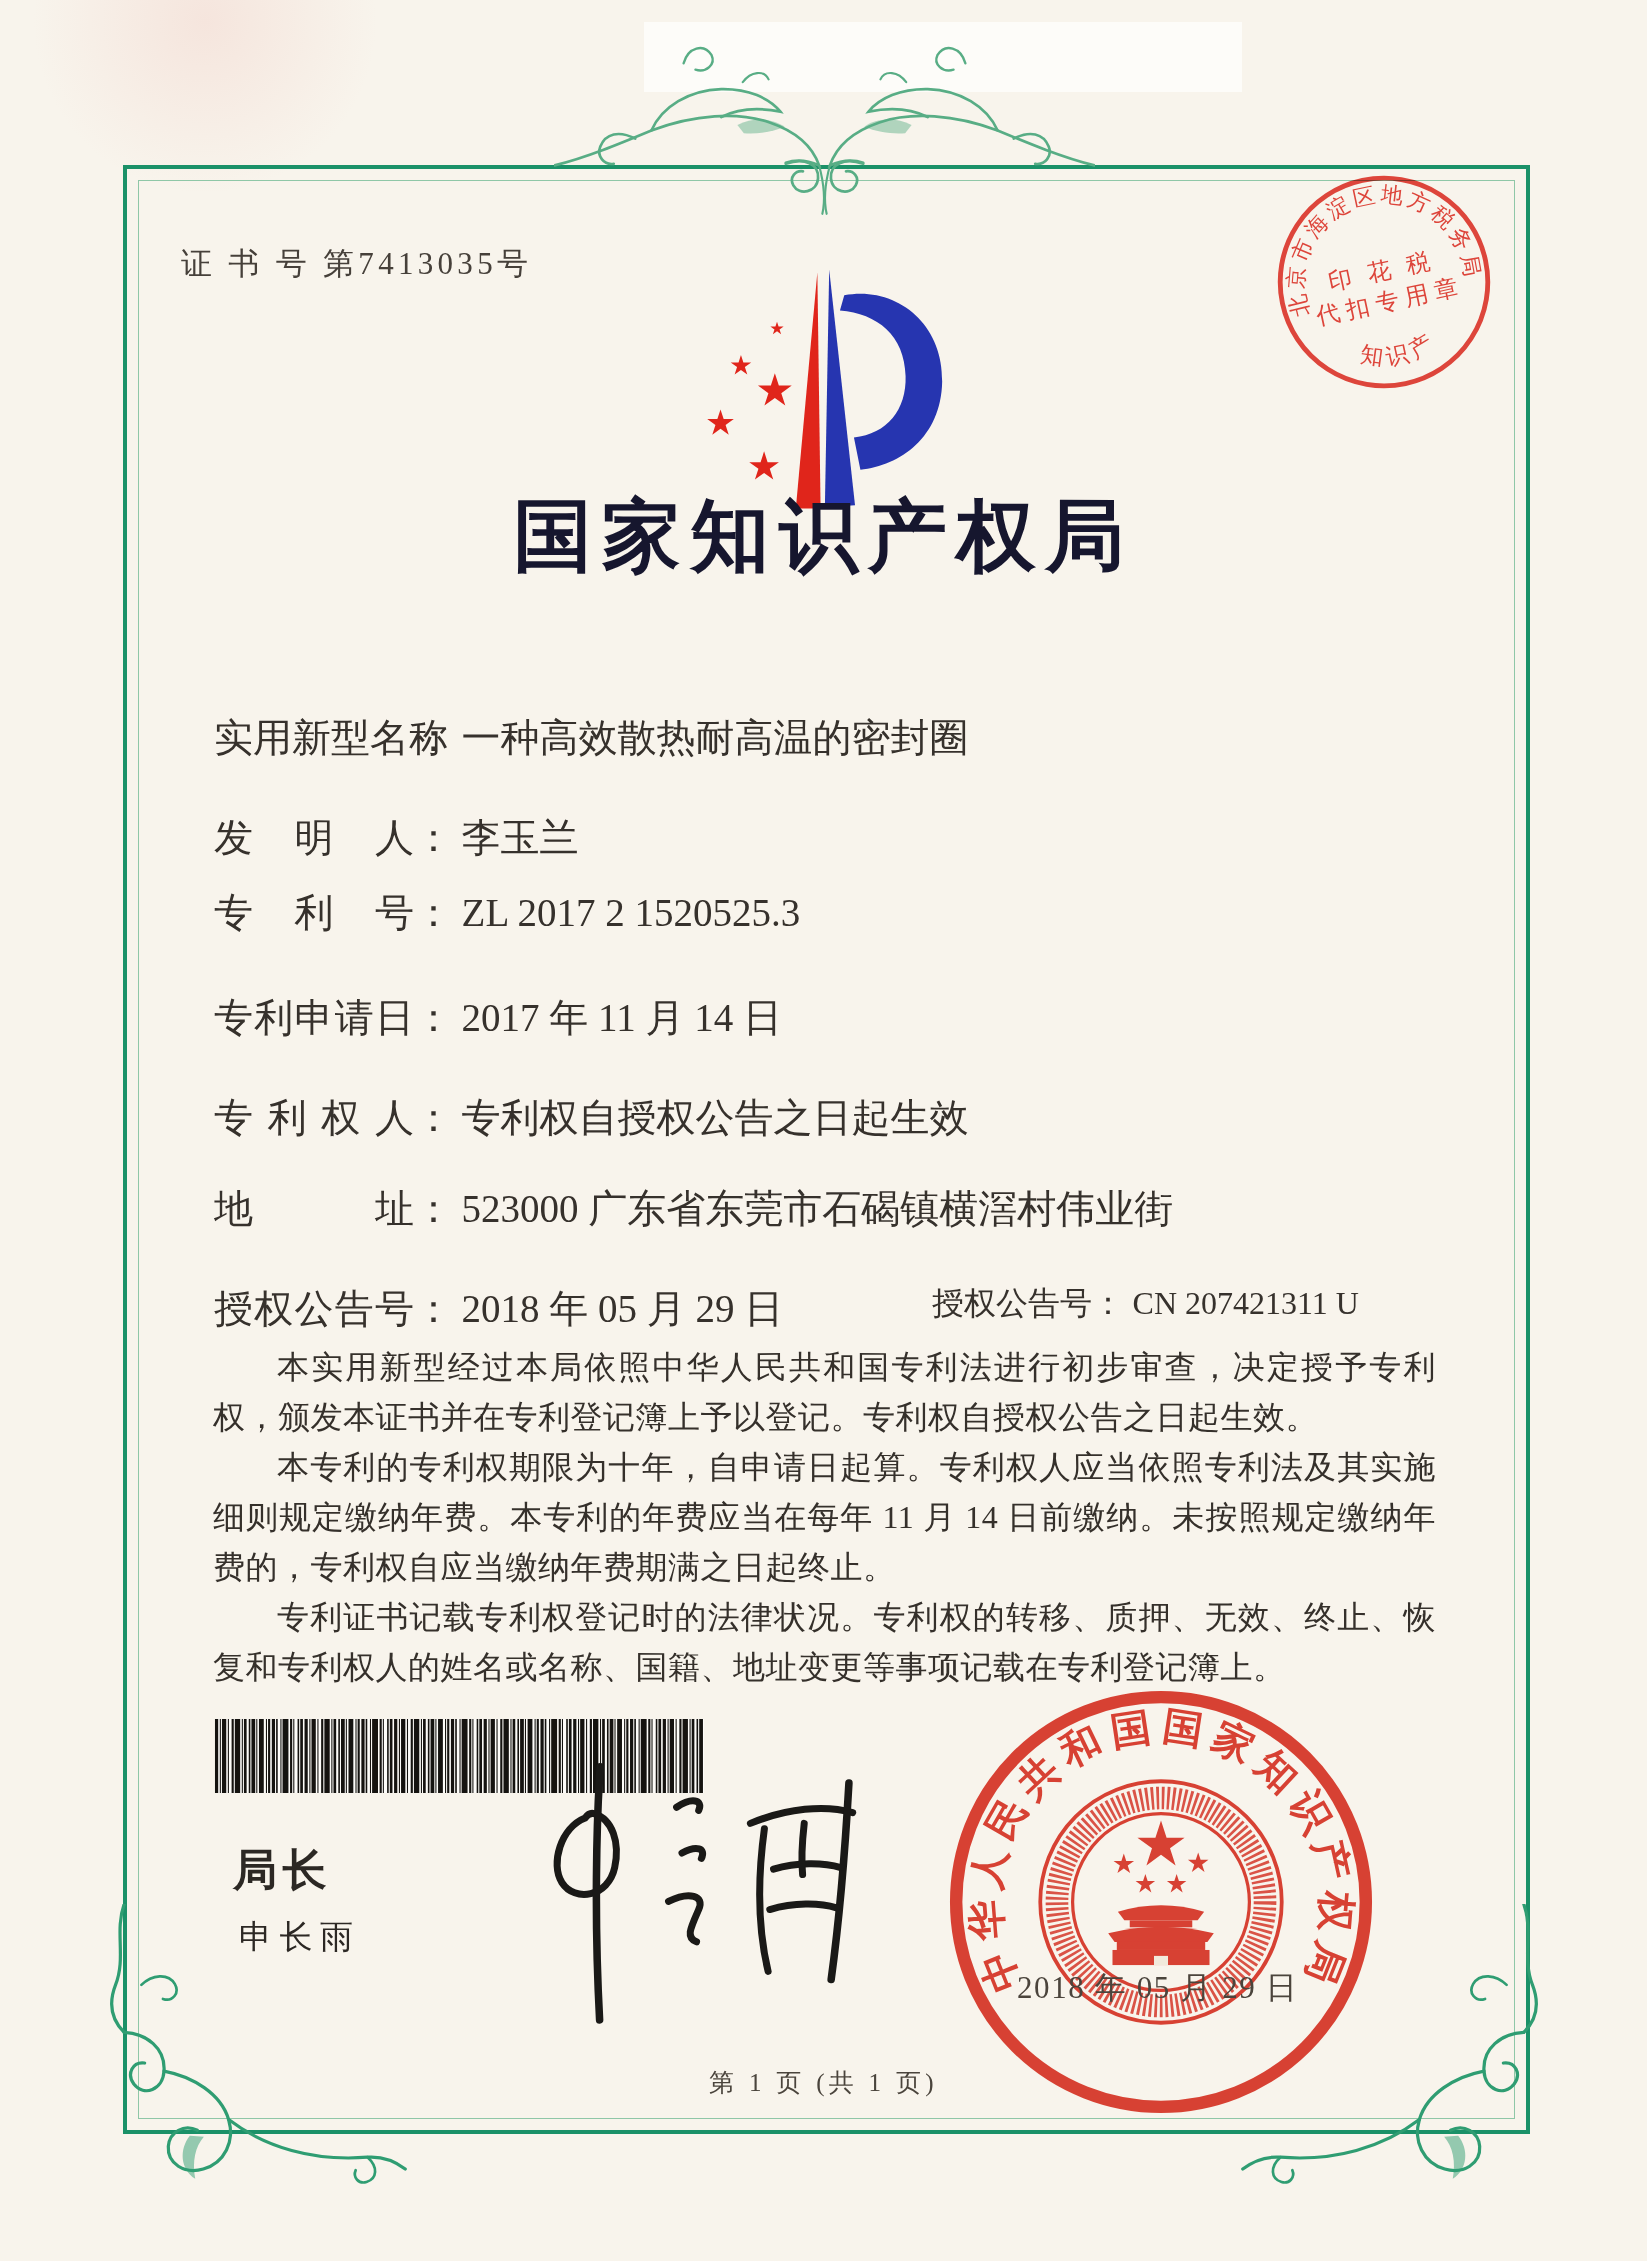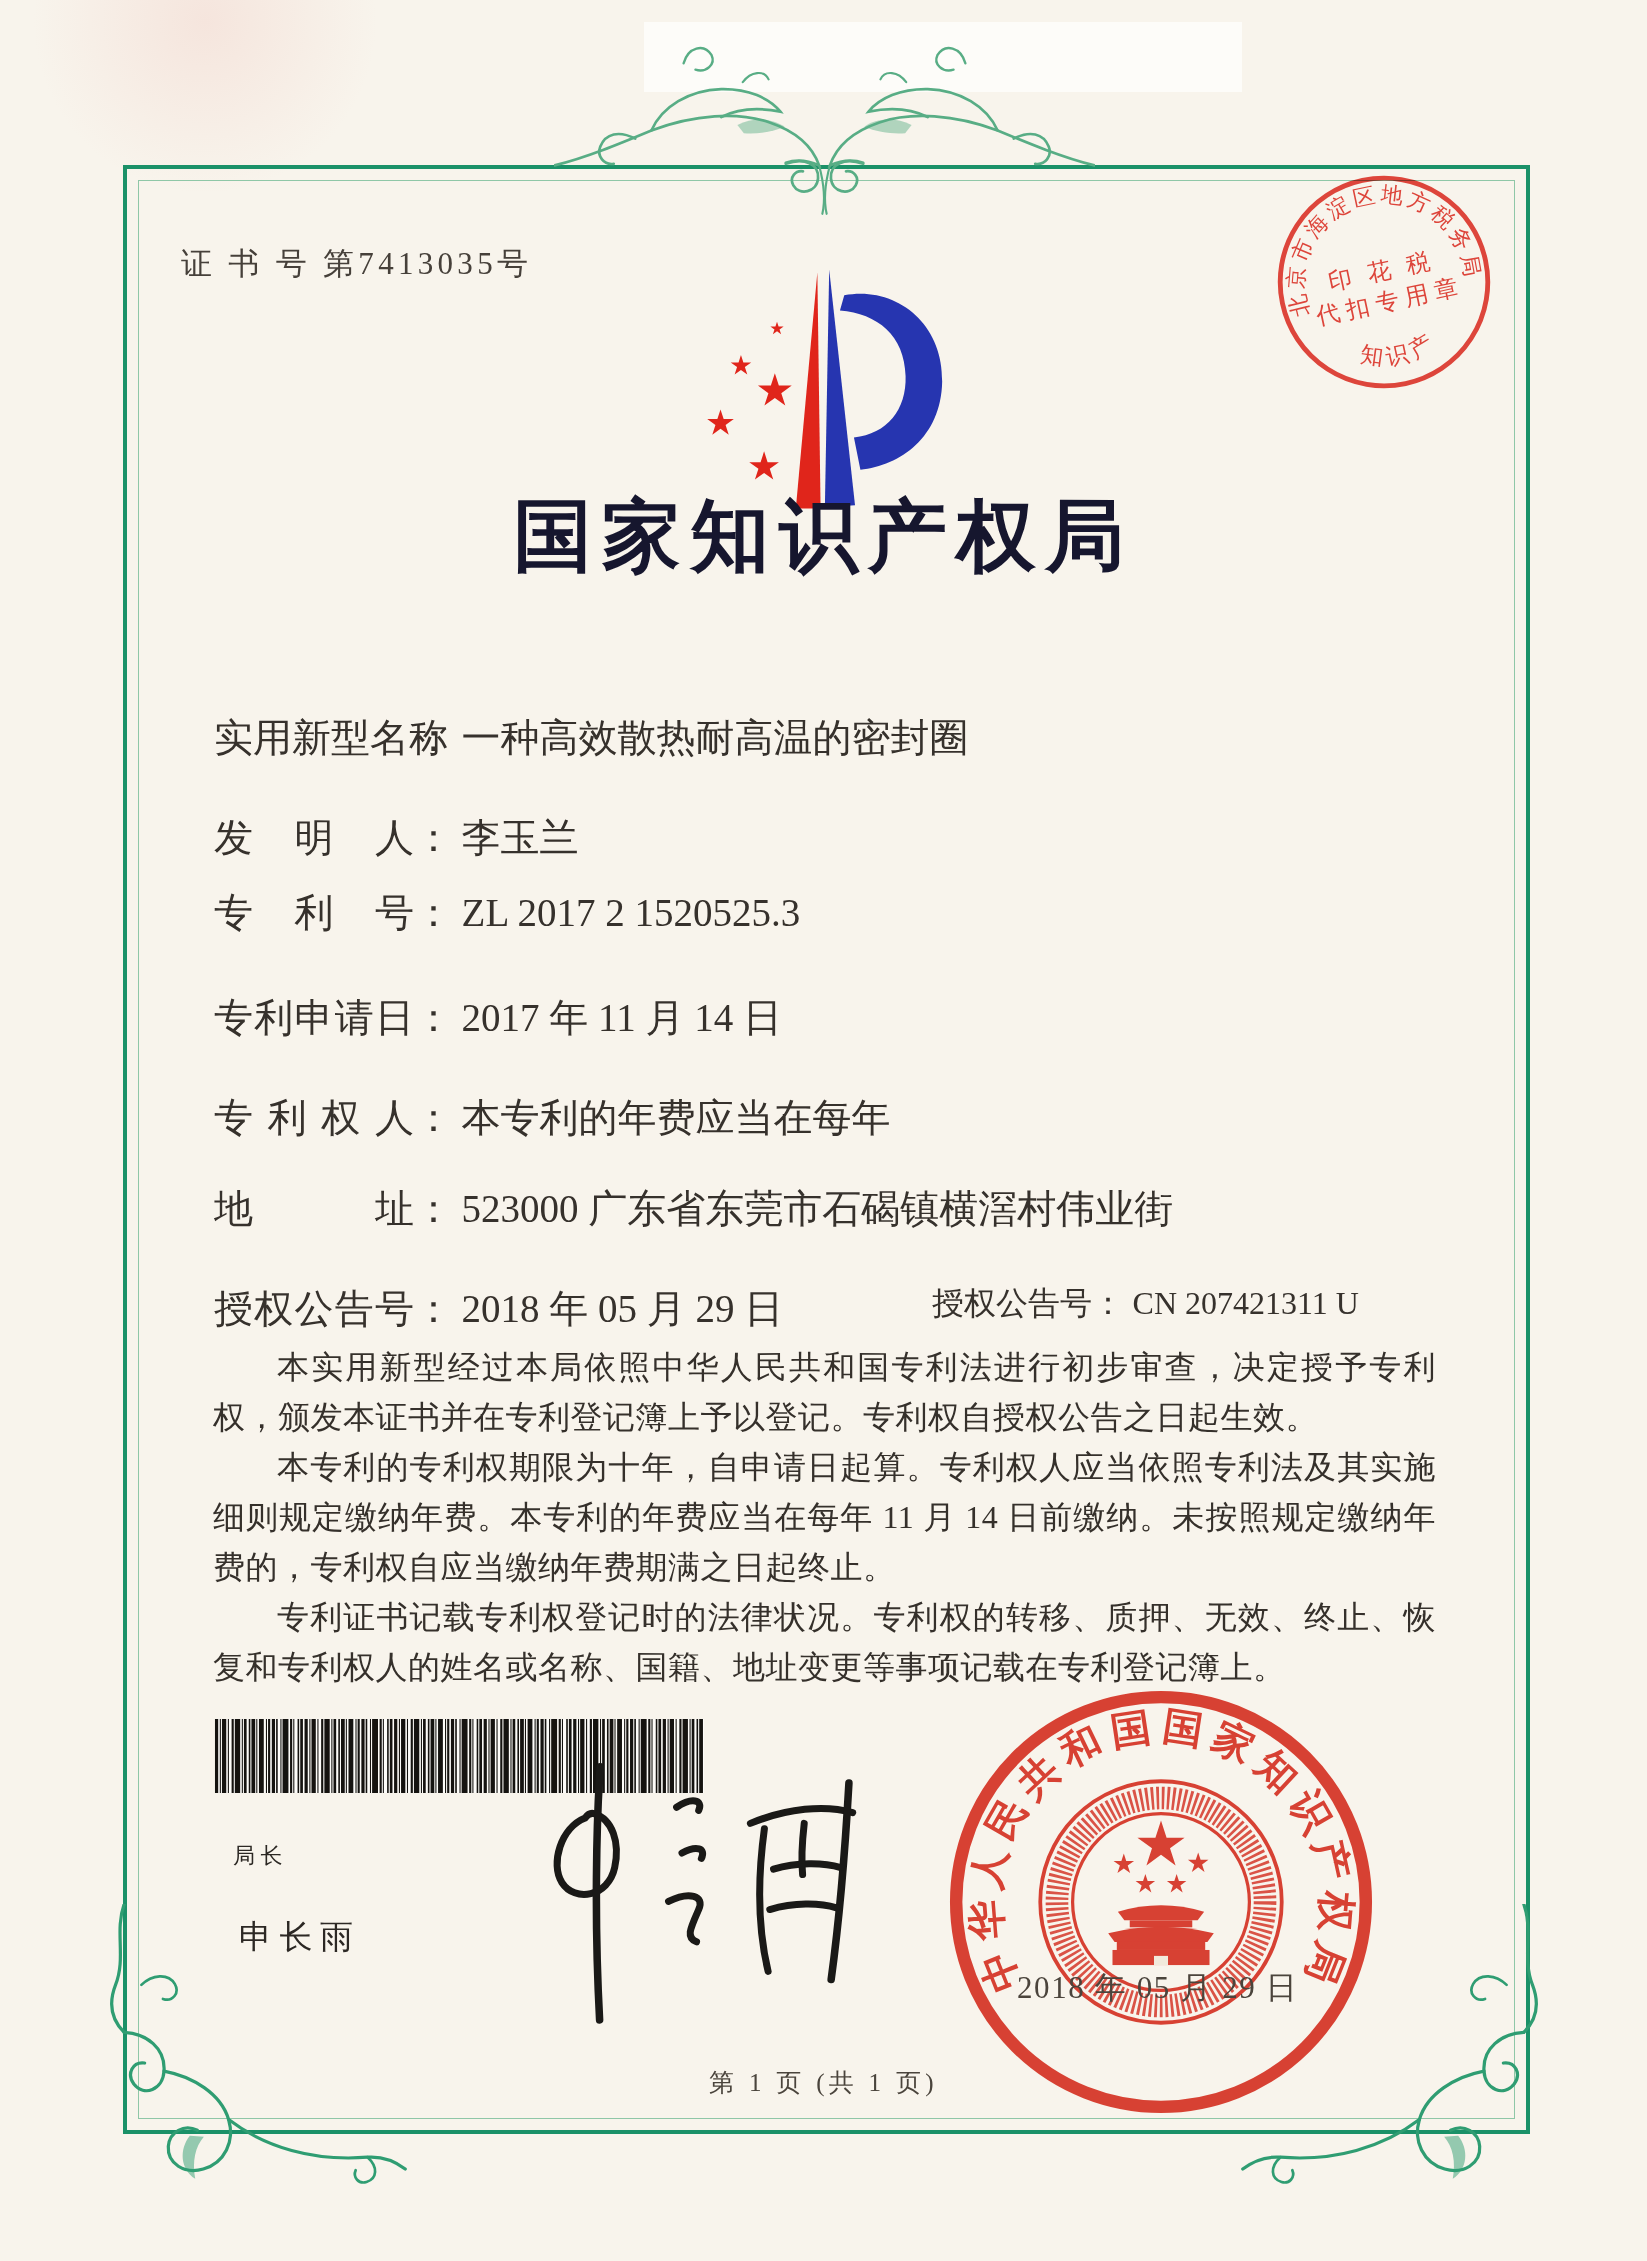--- a/index.html
+++ b/index.html
@@ -26,21 +26,21 @@
   .val{margin-left:8.6px;}
   .r1{top:711px;} .r2{top:811px;} .r3{top:886px;} .r4{top:991px;}
   .r5{top:1091px;} .r6{top:1182px;} .r7{top:1282px;}
   .grant-no{left:932px;top:1282px;font-size:32px;white-space:nowrap;}
   
   .body-text{left:213px;top:1342px;width:1223px;font-size:32px;line-height:50px;
              text-align:justify;letter-spacing:0.5px;color:#35302b;}
   .body-text p{margin:0;text-indent:2em;}
   
   .barcode{left:214px;top:1719px;}
-  .director-label{left:233px;top:1841px;font-size:22px;letter-spacing:5.4px;color:#2c2824;}
+  .director-label{left:233px;top:1841px;font-size:44px;letter-spacing:5.4px;color:#2c2824;font-weight:bold;}
   .director-name{left:239px;top:1915px;font-size:33px;letter-spacing:7.5px;color:#2c2824;}
   .signature{left:496px;top:1748px;}
   .seal{left:940px;top:1681px;mix-blend-mode:multiply;opacity:.95;}
   .seal-date{left:1017px;top:1967px;font-size:31px;letter-spacing:1.6px;color:#4b443c;white-space:nowrap;}
   .tax-stamp{left:1270px;top:168px;mix-blend-mode:multiply;opacity:.93;}
   .footer{left:50%;top:2066px;transform:translateX(-50%);font-size:25px;letter-spacing:4.3px;color:#4a443c;white-space:nowrap;}
   .orn{pointer-events:none;}
 </style>
 </head>
 <body>
@@ -121,21 +121,21 @@
   <div class="abs row r2">
     <span class="lab">发　明　人</span><span>：</span><span class="val">李玉兰</span>
   </div>
   <div class="abs row r3">
     <span class="lab">专　利　号</span><span>：</span><span class="val">ZL 2017 2 1520525.3</span>
   </div>
   <div class="abs row r4">
     <span class="lab">专利申请日</span><span>：</span><span class="val">2017 年 11 月 14 日</span>
   </div>
   <div class="abs row r5">
-    <span class="lab">专 利 权 人</span><span>：</span><span class="val">本专利的年费应当在每年</span>
+    <span class="lab">专 利 权 人</span><span>：</span><span class="val">专利权自授权公告之日起生效</span>
   </div>
   <div class="abs row r6">
     <span class="lab">地　　址</span><span>：</span><span class="val">523000 广东省东莞市石碣镇横滘村伟业街</span>
   </div>
   <div class="abs row r7">
     <span class="lab">授权公告号</span><span>：</span><span class="val">2018 年 05 月 29 日</span>
   </div>
   <div class="abs grant-no">
     <span>授权公告号</span><span>：</span><span class="val">CN 207421311 U</span>
   </div>

